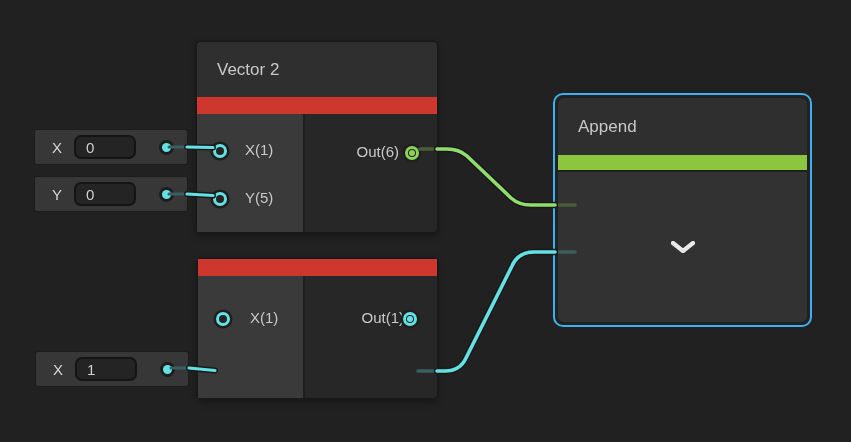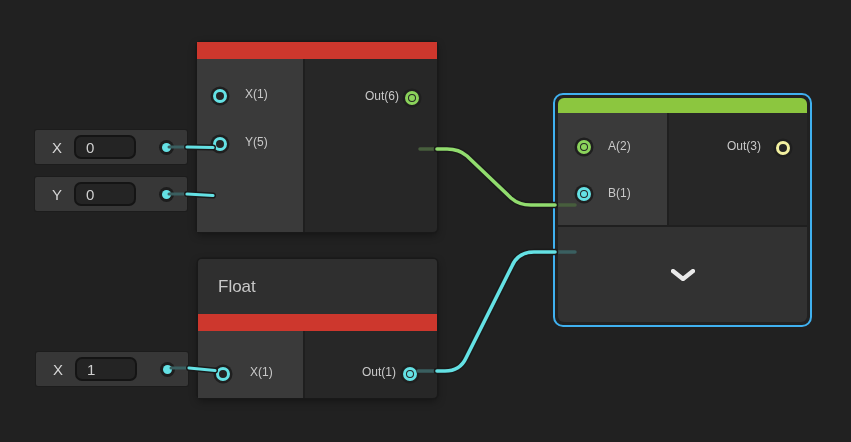--- a/index.html
+++ b/index.html
@@ -34,21 +34,21 @@
   .port{
     position:absolute;width:8px;height:8px;border-radius:50%;
     background:#242424;
     box-shadow:0 0 0 2.5px #1f1f1f;
   }
   .port .dot{
     position:absolute;left:50%;top:50%;width:6px;height:6px;margin:-3px 0 0 -3px;
     border-radius:50%;
   }
   .port-label{
-    position:absolute;color:#c9c9c9;font-size:12px;white-space:nowrap;
+    position:absolute;color:#c9c9c9;font-size:15px;white-space:nowrap;
     transform:translateY(-50%);
   }
   
   #append-outer{
     position:absolute;left:553px;top:93px;width:249px;height:224px;
     border:2.5px solid #40b1f0;border-radius:10px;
     background:#212121;padding:3px;
   }
   #append-inner{
     width:100%;height:100%;background:#272727;border-radius:6px;
@@ -79,66 +79,56 @@
   }
   
   #wires{position:absolute;left:0;top:0;width:851px;height:442px;pointer-events:none;z-index:50;}
 </style>
 </head>
 <body>
 
 <div id="canvas">
 
   <div class="node" style="left:197px;top:42px;width:240px;height:190px;">
+    <div class="node-header" style="height:55px;">
+      <span>Vector 2</span>
+    </div>
     <div class="accent-bar" style="height:17px;background:#cd372d;"></div>
     <div class="node-body">
       <div class="in-panel" style="width:106px;"></div>
       <div class="port" style="left:16px;top:30px;border:3px solid #64e1e4;"></div>
       <span class="port-label" style="left:48px;top:35px;">X(1)</span>
       <div class="port" style="left:16px;top:78px;border:3px solid #64e1e4;"></div>
       <span class="port-label" style="left:48px;top:83px;">Y(5)</span>
       <span class="port-label" style="right:38px;top:37px;">Out(6)</span>
       <div class="port" style="right:18px;top:32px;border:3px solid #8bd35b;">
         <span class="dot" style="background:#8bd35b;"></span>
       </div>
     </div>
   </div>
 
   <div class="node" style="left:198px;top:259px;width:239px;height:139px;">
-    <div class="node-header" style="height:55px;">
-      <span>Float</span>
-    </div>
     <div class="accent-bar" style="height:17px;background:#cd372d;"></div>
     <div class="node-body">
       <div class="in-panel" style="width:105px;"></div>
       <div class="port" style="left:18px;top:36px;border:3px solid #64e1e4;"></div>
       <span class="port-label" style="left:52px;top:41px;">X(1)</span>
-      <span class="port-label" style="right:41px;top:41px;">Out(1)</span>
+      <span class="port-label" style="right:33px;top:41px;">Out(1)</span>
       <div class="port" style="right:20px;top:36px;border:3px solid #64e1e4;">
         <span class="dot" style="background:#64e1e4;"></span>
       </div>
     </div>
   </div>
 
   <div id="append-outer">
     <div id="append-inner">
+      <div class="node-header" style="height:57px;background:#2f2f2f;">
+        <span>Append</span>
+      </div>
       <div class="accent-bar" style="height:15px;background:#8cc63f;"></div>
-      <div class="node-body" style="height:112px;flex:0 0 auto;">
-        <div class="in-panel" style="width:109px;"></div>
-        <div class="port" style="left:19px;top:27px;border:3px solid #8bd35b;">
-          <span class="dot" style="background:#8bd35b;"></span>
-        </div>
-        <span class="port-label" style="left:50px;top:33px;">A(2)</span>
-        <div class="port" style="left:19px;top:74px;border:3px solid #64e1e4;">
-          <span class="dot" style="background:#64e1e4;"></span>
-        </div>
-        <span class="port-label" style="left:50px;top:80px;">B(1)</span>
-        <span class="port-label" style="right:46px;top:33px;">Out(3)</span>
-        <div class="port" style="right:17px;top:28px;border:3px solid #f2f0a0;"></div>
-      </div>
       <div class="append-strip">
         <div class="chev-btn">
           <svg width="24" height="12" viewBox="0 0 24 12">
             <polyline points="2,2 12,10 22,2" fill="none" stroke="#e9e9e9" stroke-width="4.2" stroke-linecap="round" stroke-linejoin="round"></polyline>
           </svg>
         </div>
       </div>
     </div>
   </div>
 

